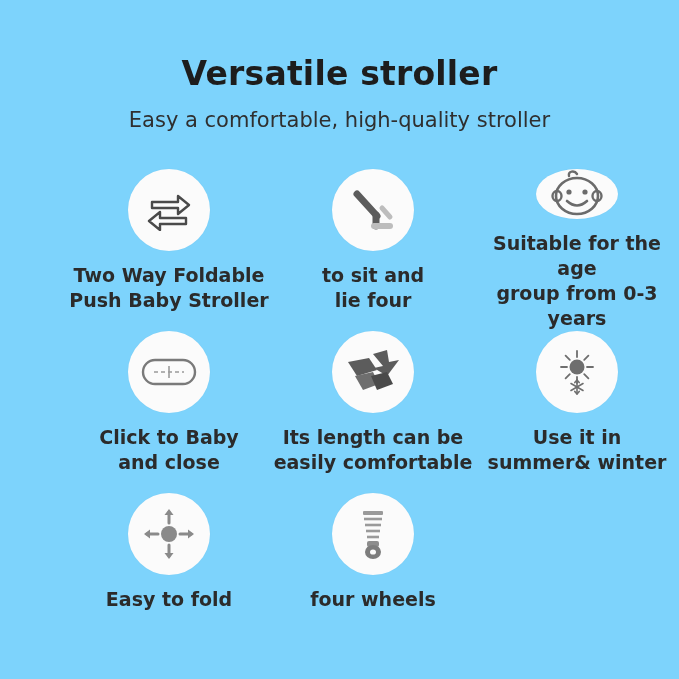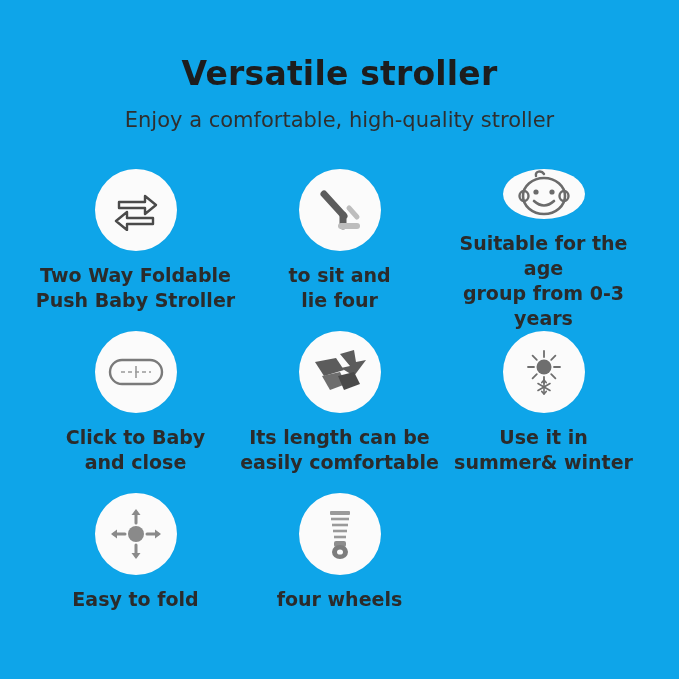--- a/index.html
+++ b/index.html
@@ -13,22 +13,22 @@
     font-family: "DejaVu Sans", sans-serif;
     color: #2b2b2b;
     overflow: hidden;
   }
   .page {
     width: 679px;
     height: 679px;
     box-sizing: border-box;
     display: flex;
     flex-direction: column;
-    align-items: center;
-    background: #0ea5e9;
+    align-items: flex-end;
+    background: #7dd3fc;
   }
   .header {
     width: 100%;
     text-align: center;
     padding-top: 54px;
   }
   .title {
     font-size: 33px;
     font-weight: bold;
     letter-spacing: 0.2px;
@@ -83,21 +83,21 @@
   }
   svg { display: block; }
 </style>
 </head>
 <body>
 
 <div class="page">
 
   <div class="header">
     <h1 class="title">Versatile stroller</h1>
-    <p class="subtitle">Enjoy a comfortable, high-quality stroller</p>
+    <p class="subtitle">Easy a comfortable, high-quality stroller</p>
   </div>
 
   <div class="grid">
 
     <div class="cell">
       <div class="circle">
         <span>
           <svg width="46" height="42" viewBox="0 0 46 42">
             <path d="M6 13 H32 V7 L43 16 L32 25 V19 H6 Z" fill="none" stroke="#4a4a4a" stroke-width="2.4" stroke-linejoin="round"></path>
             <path d="M40 29 H14 V23 L3 32 L14 41 V35 H40 Z" fill="none" stroke="#4a4a4a" stroke-width="2.4" stroke-linejoin="round"></path>

